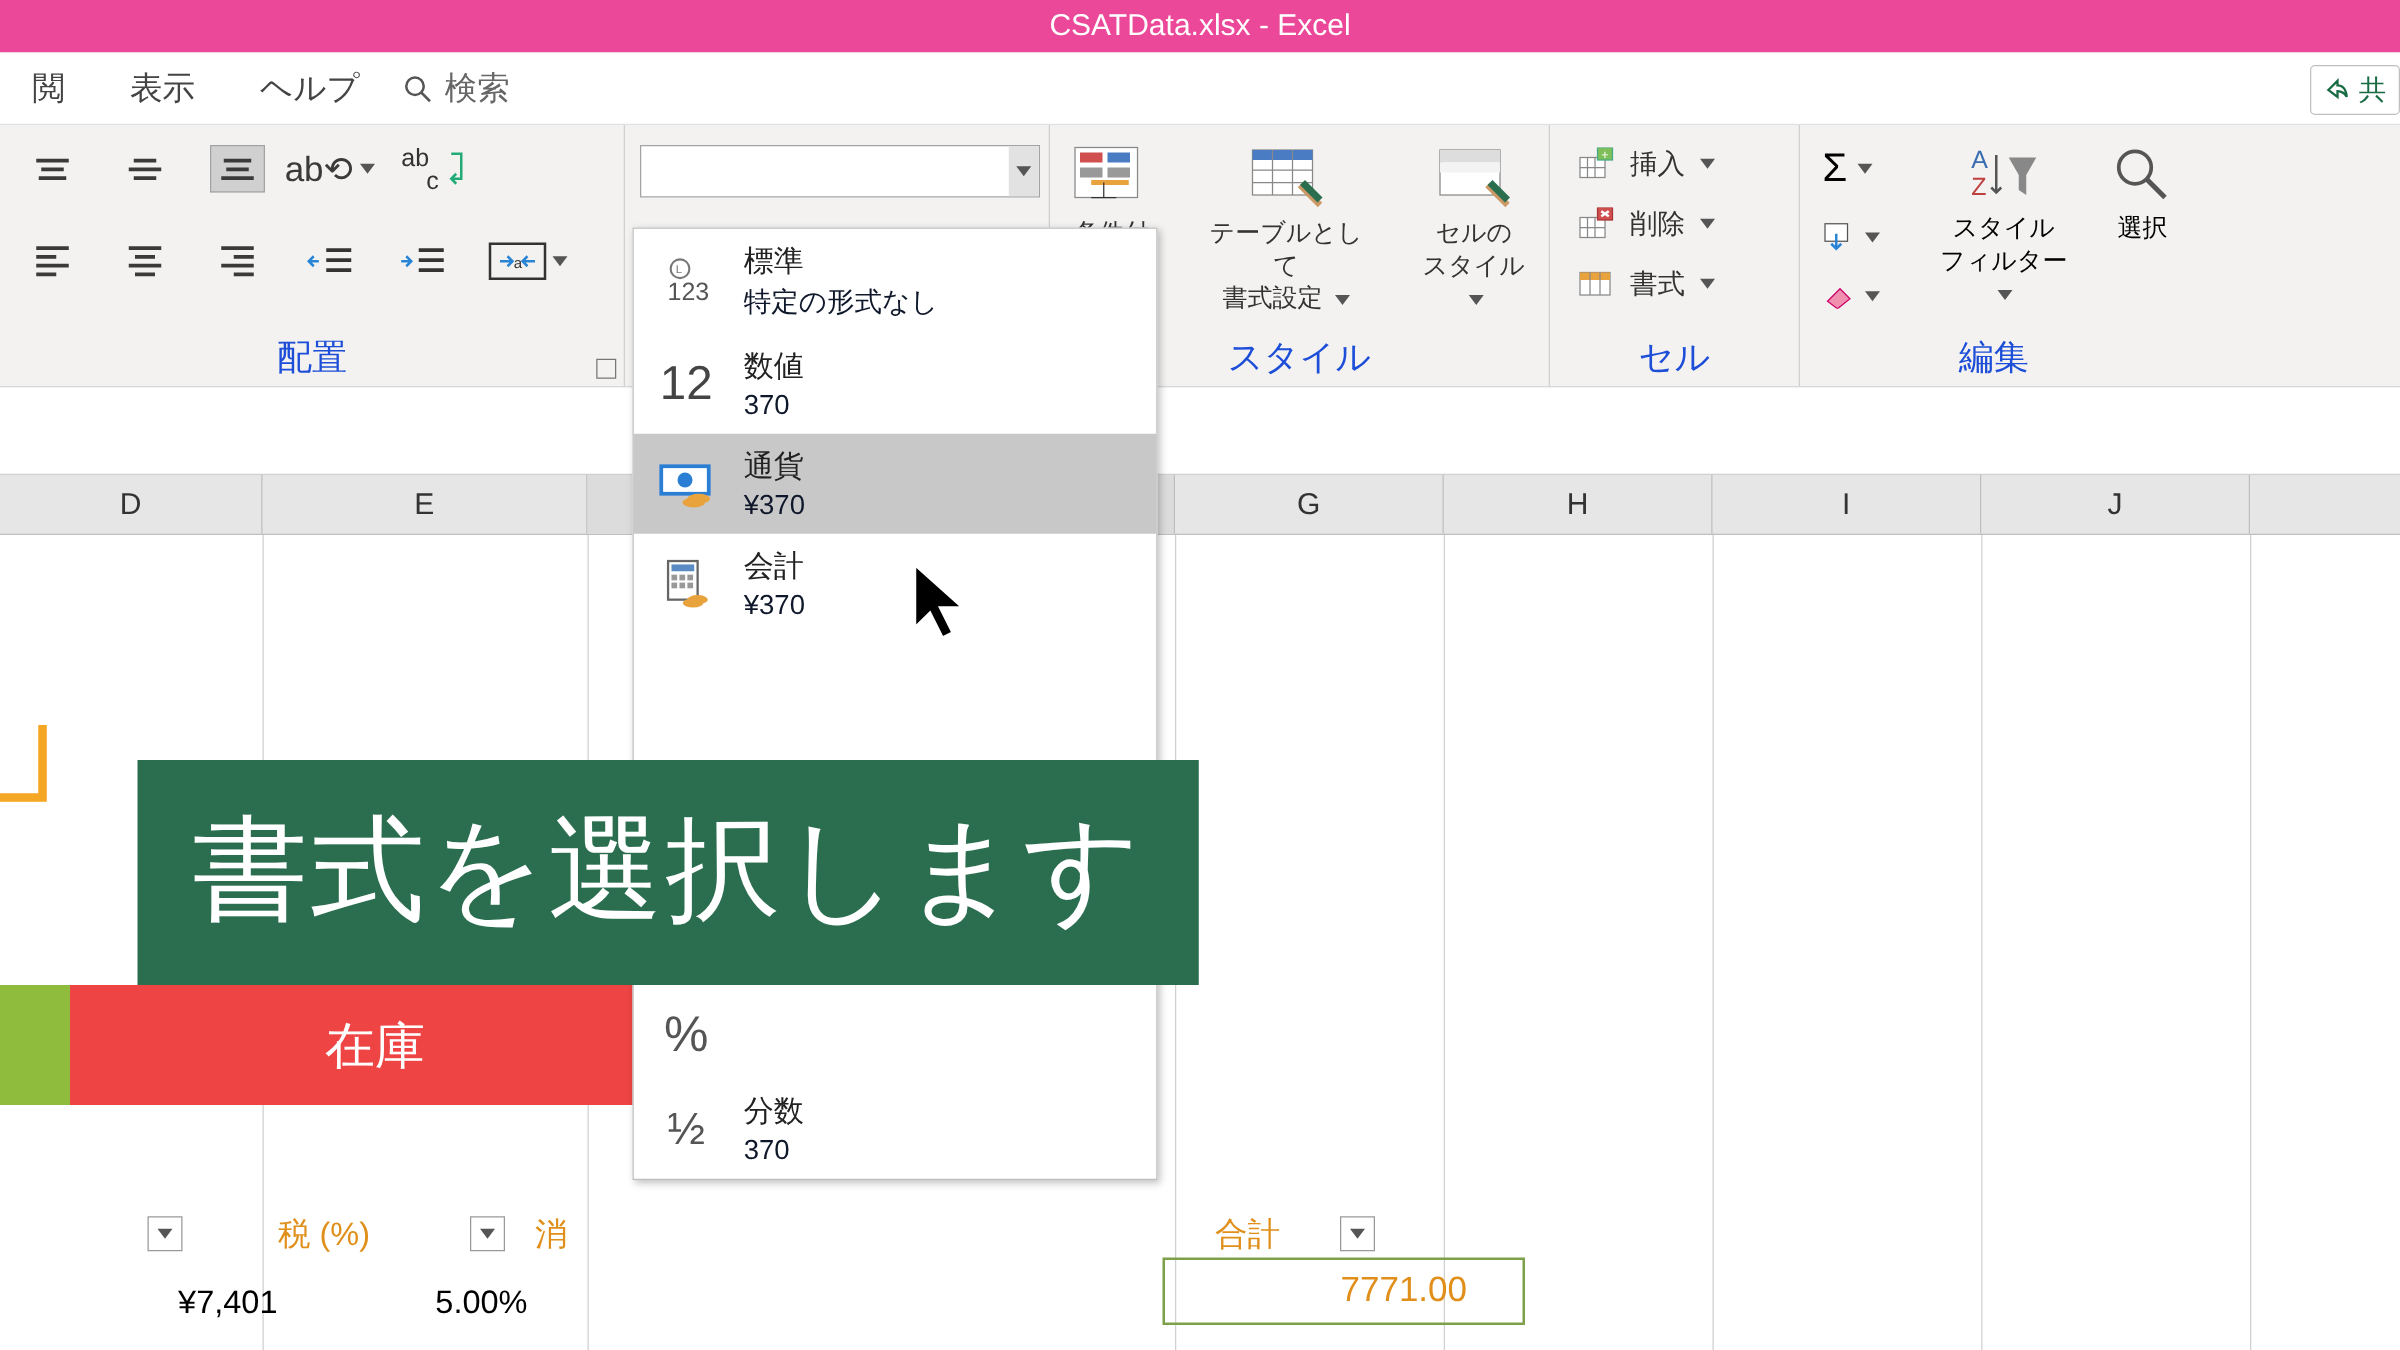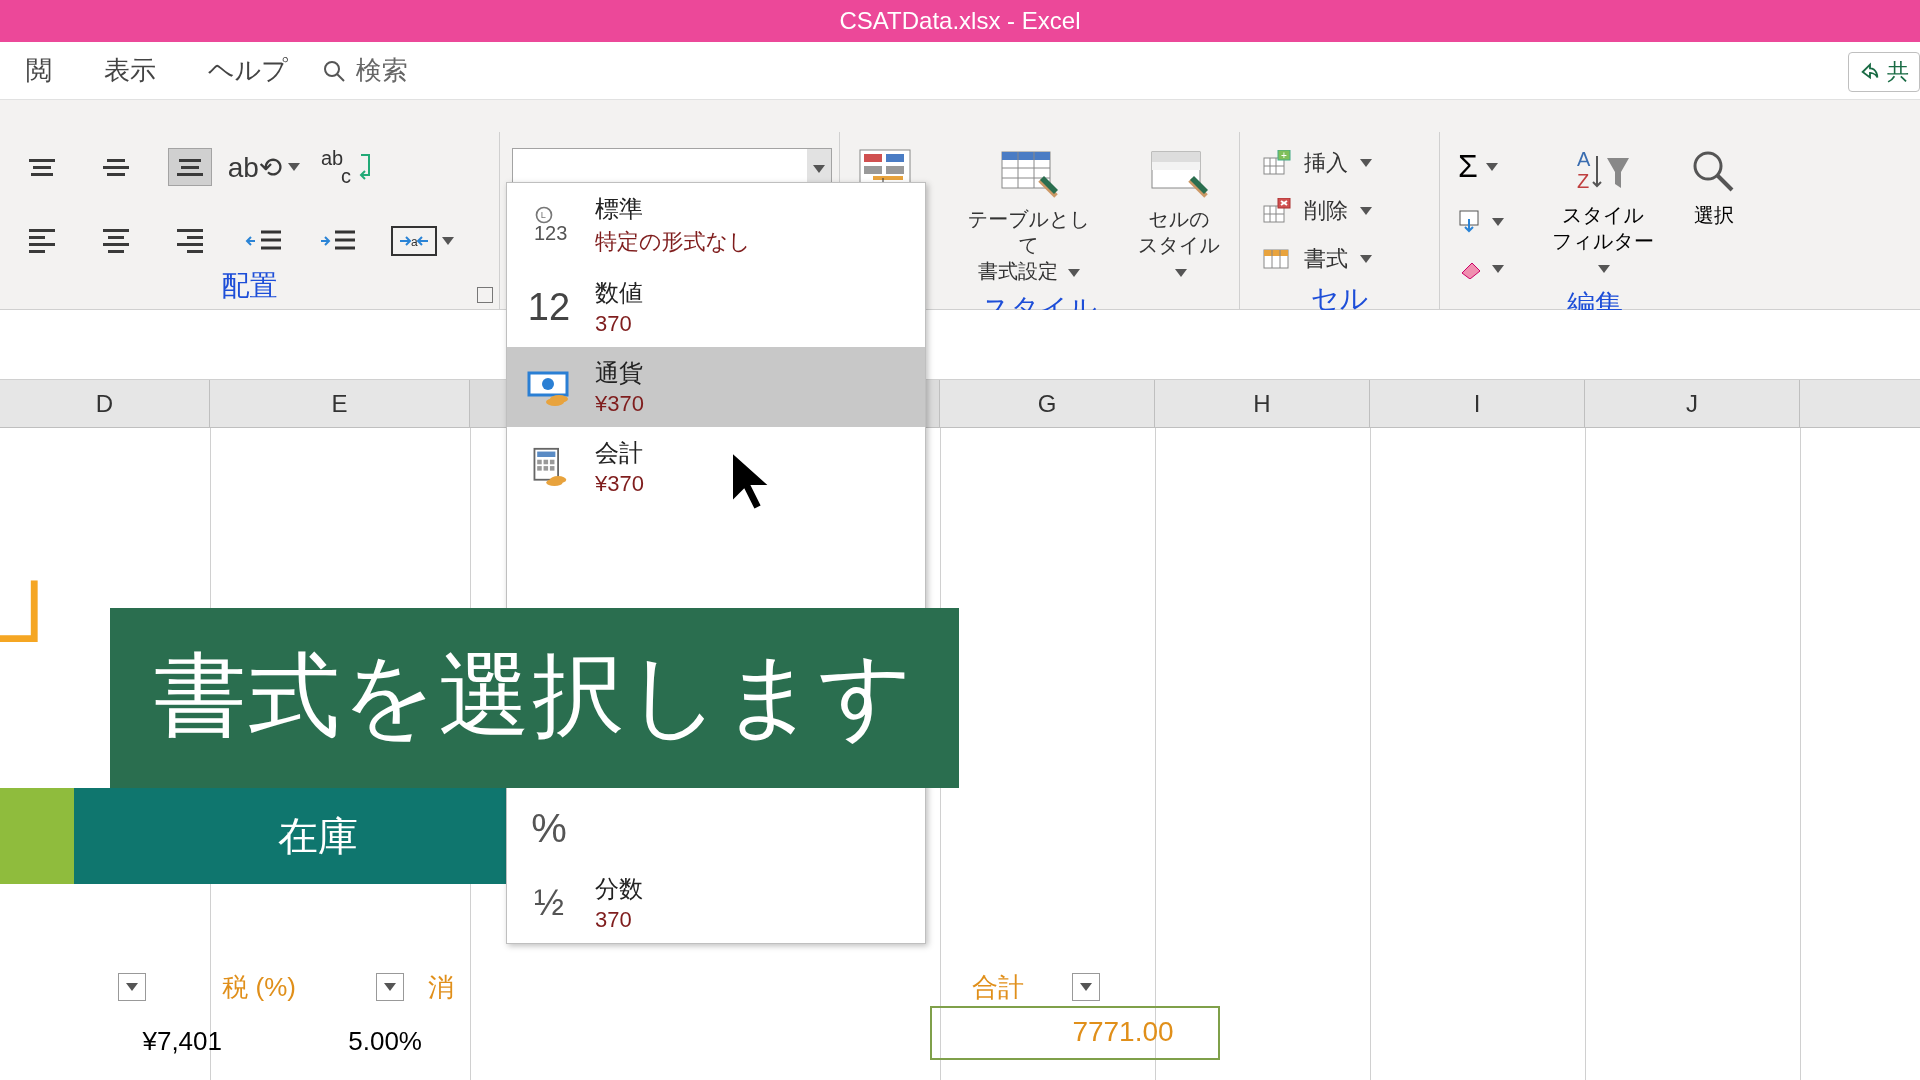--- a/index.html
+++ b/index.html
@@ -7,21 +7,21 @@
 
 .titlebar { height: 42px; background: #ec4899; color: #fff; display: flex; align-items: center; justify-content: center; font-size: 24px; position: relative; }
 
 .menubar { height: 58px; background: #fff; border-bottom: 1px solid #e1e1e1; display: flex; align-items: center; padding-left: 0; position: relative; }
 .menubar .tab { padding: 0 26px; font-size: 26px; color: #444; }
 .menubar .search-wrap { display: flex; align-items: center; gap: 10px; padding-left: 8px; }
 .menubar .search-icon { width: 24px; height: 24px; }
 .menubar .share-btn { position: absolute; right: 0; top: 10px; border: 1px solid #bfbfbf; border-radius: 4px; padding: 4px 10px; font-size: 22px; display: flex; align-items: center; gap: 6px; color: #196b44; background:#fff; }
 
 .ribbon { height: 210px; background: #f3f2f1; display: flex; border-bottom: 1px solid #d0d0d0; position: relative; }
-.ribbon-group { border-right: 1px solid #d0d0d0; padding: 10px 12px 4px 12px; display: flex; flex-direction: column; justify-content: space-between; margin-top: 32px; }
+.ribbon-group { border-right: 1px solid #d0d0d0; padding: 10px 12px 4px 12px; display: flex; flex-direction: column; justify-content: space-between; }
 .ribbon-group .label { text-align: center; font-size: 28px; color: #1d4ed8; padding-top: 6px; }
 .group-align { width: 500px; position: relative; }
 .align-rows { display: flex; flex-direction: column; gap: 36px; padding-left: 8px; padding-top: 6px; }
 .align-row { display: flex; gap: 30px; align-items: center; }
 .align-btn { width: 44px; height: 38px; display:flex; align-items:center; justify-content:center; position: relative; }
 .align-btn.selected { background: #d0d0d0; border: 1px solid #a3a3a3; }
 .hline { width: 26px; height: 3px; background: #3a3a3a; margin: 2px 0; }
 .hlines { display:flex; flex-direction:column; align-items:center;}
 .orient { font-size: 28px; color:#3a3a3a; }
 .dialog-launcher { position: absolute; right: 6px; bottom: 6px; width: 16px; height: 16px; border: 1px solid #777; }
@@ -29,21 +29,21 @@
 .group-num { width: 340px; }
 .numfmt-box { width: 320px; height: 42px; border: 1px solid #a3a3a3; background: #fff; display: flex; align-items: center; padding: 0 8px; position: relative; margin-top: 6px; }
 .numfmt-box .caret { position: absolute; right: 0; top: 0; width: 24px; height: 40px; background: #e2e2e2; display:flex; align-items:center; justify-content:center; }
 
 .dropdown { position: absolute; top: 182px; left: 506px; width: 420px; background: #fff; border: 1px solid #bfbfbf; box-shadow: 2px 2px 6px rgba(0,0,0,0.25); z-index: 50; }
 .dd-item { display: flex; align-items: center; gap: 18px; padding: 10px 14px; }
 .dd-item.hover { background: #c8c8c8; }
 .dd-icon { width: 56px; height: 50px; display:flex; align-items:center; justify-content:center; font-size: 34px; color:#555; font-weight: 300; }
 .dd-icon svg { width: 48px; height: 40px; }
 .dd-text .t1 { font-size: 24px; color: #222; }
-.dd-text .t2 { font-size: 22px; color: #7f1d1d; margin-top: 2px; }
+.dd-text .t2 { font-size: 22px; color: #0f172a; margin-top: 2px; }
 
 .group-style { width: 400px; }
 .style-row { display: flex; gap: 36px; justify-content: center; padding-top: 6px;}
 .style-btn { display:flex; flex-direction:column; align-items:center; gap: 6px; }
 .style-icon { width: 62px; height: 52px; }
 .style-lbl { font-size: 20px; color:#333; text-align:center; line-height:1.3; }
 
 .group-cell { width: 200px; }
 .cell-col { display:flex; flex-direction:column; gap: 18px; padding-top: 6px; padding-left: 10px;}
 .cell-item { display:flex; align-items:center; gap:12px; font-size: 22px; color:#333; }
@@ -59,21 +59,21 @@
 .edit-big .lbl { font-size: 20px; text-align:center; line-height:1.3; }
 
 .sheet { position: relative; }
 .col-headers { display:flex; height: 48px; background:#e6e6e6; border-bottom: 1px solid #bfbfbf;}
 .col-h { border-right: 1px solid #bfbfbf; display:flex; align-items:center; justify-content:center; font-size: 24px; color:#333;}
 .grid-area { position:relative; height: 800px; background:#fff; }
 .cline { position:absolute; top:0; bottom:0; width:1px; background:#d0d0d0;}
 
 .overlay { position:absolute; top:608px; left:110px; background:#2a6e4f; color:#fff; font-size: 92px; padding: 26px 44px 30px 44px; z-index: 60; letter-spacing: 2px;}
 
-.stock-btn { position:absolute; top:788px; left:74px; width: 488px; height: 96px; background:#0f766e; color:#fff; font-size: 40px; display:flex; align-items:center; justify-content:center;}
+.stock-btn { position:absolute; top:788px; left:56px; width: 488px; height: 96px; background:#ef4444; color:#fff; font-size: 40px; display:flex; align-items:center; justify-content:center;}
 .stock-green-bar { position:absolute; top:788px; left:0; width:74px; height:96px; background:#8fbc3d;}
 .orange-corner { position:absolute; top:580px; left:0; width: 44px; height: 110px; color:#f5a623; font-size: 96px; overflow:hidden;}
 
 .table-head { position:absolute; top:958px; left:0; right:0; height:58px; display:flex; align-items:center;}
 .filter-btn { width:28px; height:28px; border:1px solid #999; background:#fff; display:flex; align-items:center; justify-content:center; margin-right:8px;}
 .th-cell { display:flex; align-items:center; justify-content:flex-end; padding-right:8px; font-size:26px; color:#e08f1a;}
 .data-row { position:absolute; top:1016px; left:0; right:0; height:50px; display:flex; align-items:center;}
 .td-cell { font-size:26px; text-align:right; padding-right:18px;}
 .sum-cell { color:#e08f1a; position:absolute; top:1016px; font-size:28px; right: 712px;}
 .sum-border { border:2px solid #7fa04a; position:absolute; top:1006px; left:930px; width:290px; height:54px;}

